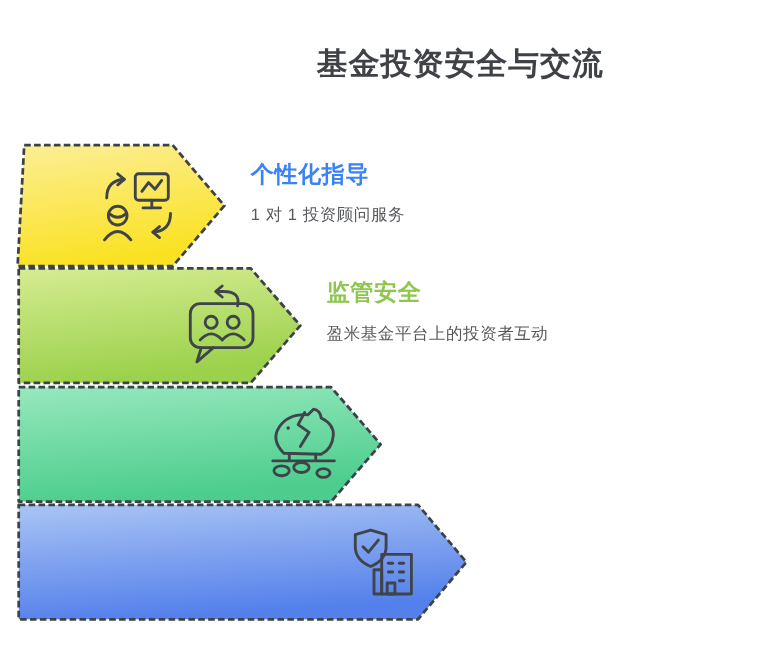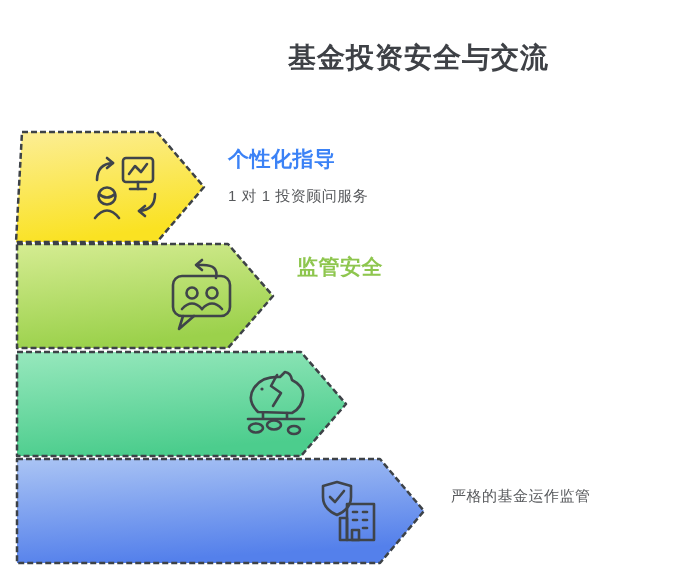--- a/index.html
+++ b/index.html
@@ -109,20 +109,20 @@
     </g>
   </svg>
 
   <div class="bt" id="bt0">
     <div class="t" style="color: #3b82f6;">个性化指导</div>
     <div class="d" style="color: rgb(87, 89, 92);">1 对 1 投资顾问服务</div>
   </div>
 
   <div class="bt" id="bt1">
     <div class="t" style="color: rgb(142, 198, 78);">监管安全</div>
+    <div class="d" style="color: rgb(87, 89, 92);">盈米基金平台上的投资者互动</div>
   </div>
 
 
   <div class="bt" id="bt3">
-    <div class="d" style="color: rgb(87, 89, 92);">严格的基金运作监管</div>
   </div>
 
 </div>
 
 </body></html>

